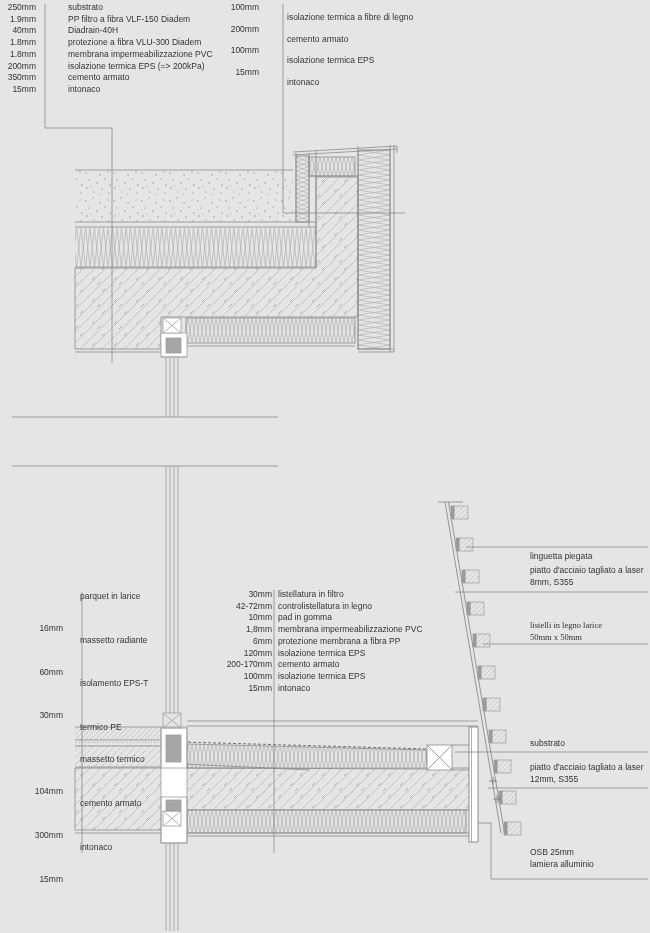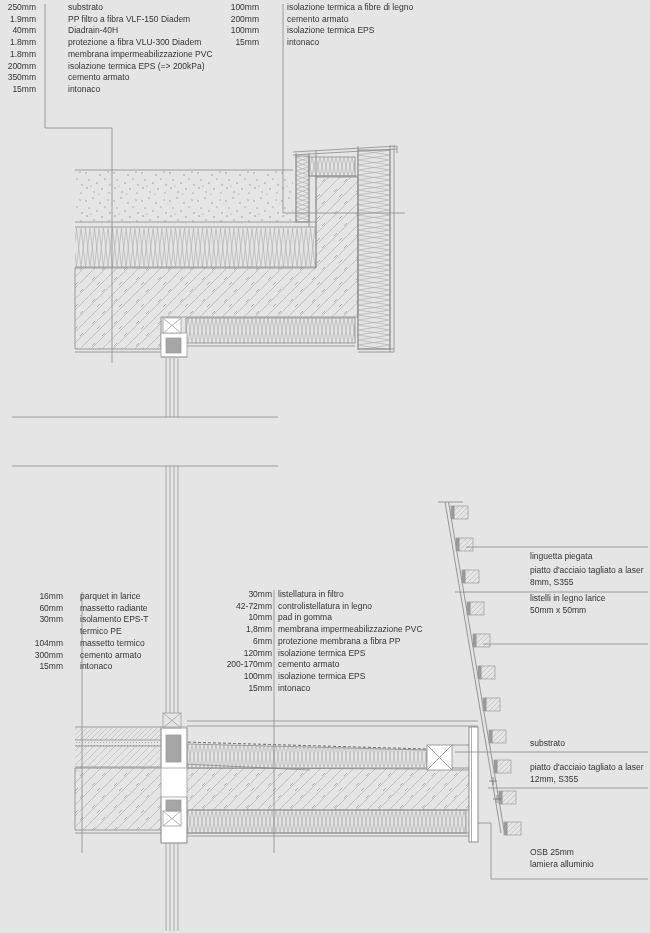--- a/index.html
+++ b/index.html
@@ -10,29 +10,29 @@
   svg.draw { position:absolute; left:0; top:0; }
 
   
   .spec { position:absolute; font-size:8.5px; line-height:11.7px; white-space:nowrap; }
   .spec .row { display:flex; }
   .spec .m { flex:none; text-align:right; }
   .spec .d { flex:none; }
   .spec-roof    { left:2px;   top:2px;   }
   .spec-roof .m    { width:34px; } .spec-roof .d    { margin-left:32px; }
   .spec-parapet { left:223px; top:2px;   }
-  .spec-parapet .m { width:36px; } .spec-parapet .d { margin-left:28px; }
+  .spec-parapet .m { width:36px; } .spec-parapet .d { margin-left:28px;margin-top:10px; }
   .spec-floor   { left:27px;  top:591px; }
-  .spec-floor .m   { width:36px; } .spec-floor .d   { margin-left:17px; }
+  .spec-floor .m   { width:36px;margin-top:32px; } .spec-floor .d   { margin-left:17px; }
   .spec-terrace { left:222px; top:589px; }
   .spec-terrace .m { width:50px; } .spec-terrace .d { margin-left:6px; }
 
   
   .callout { position:absolute; left:530px; font-size:8.5px; line-height:12px; white-space:nowrap; }
-  .co-1 { top:550px; } .co-2 { top:564px; } .co-3 { top:592px; }
+  .co-1 { top:550px; } .co-2 { top:564px; } .co-3 { top:619px;font-family:Liberation Serif, serif; }
   .co-4 { top:737px; } .co-5 { top:761px; } .co-6 { top:846px; }
 </style>
 </head>
 <body>
 
 <div class="canvas">
 
   <svg class="draw" width="650" height="933" viewBox="0 0 650 933">
     <defs>
       <pattern id="stip" width="28" height="28" patternUnits="userSpaceOnUse">

